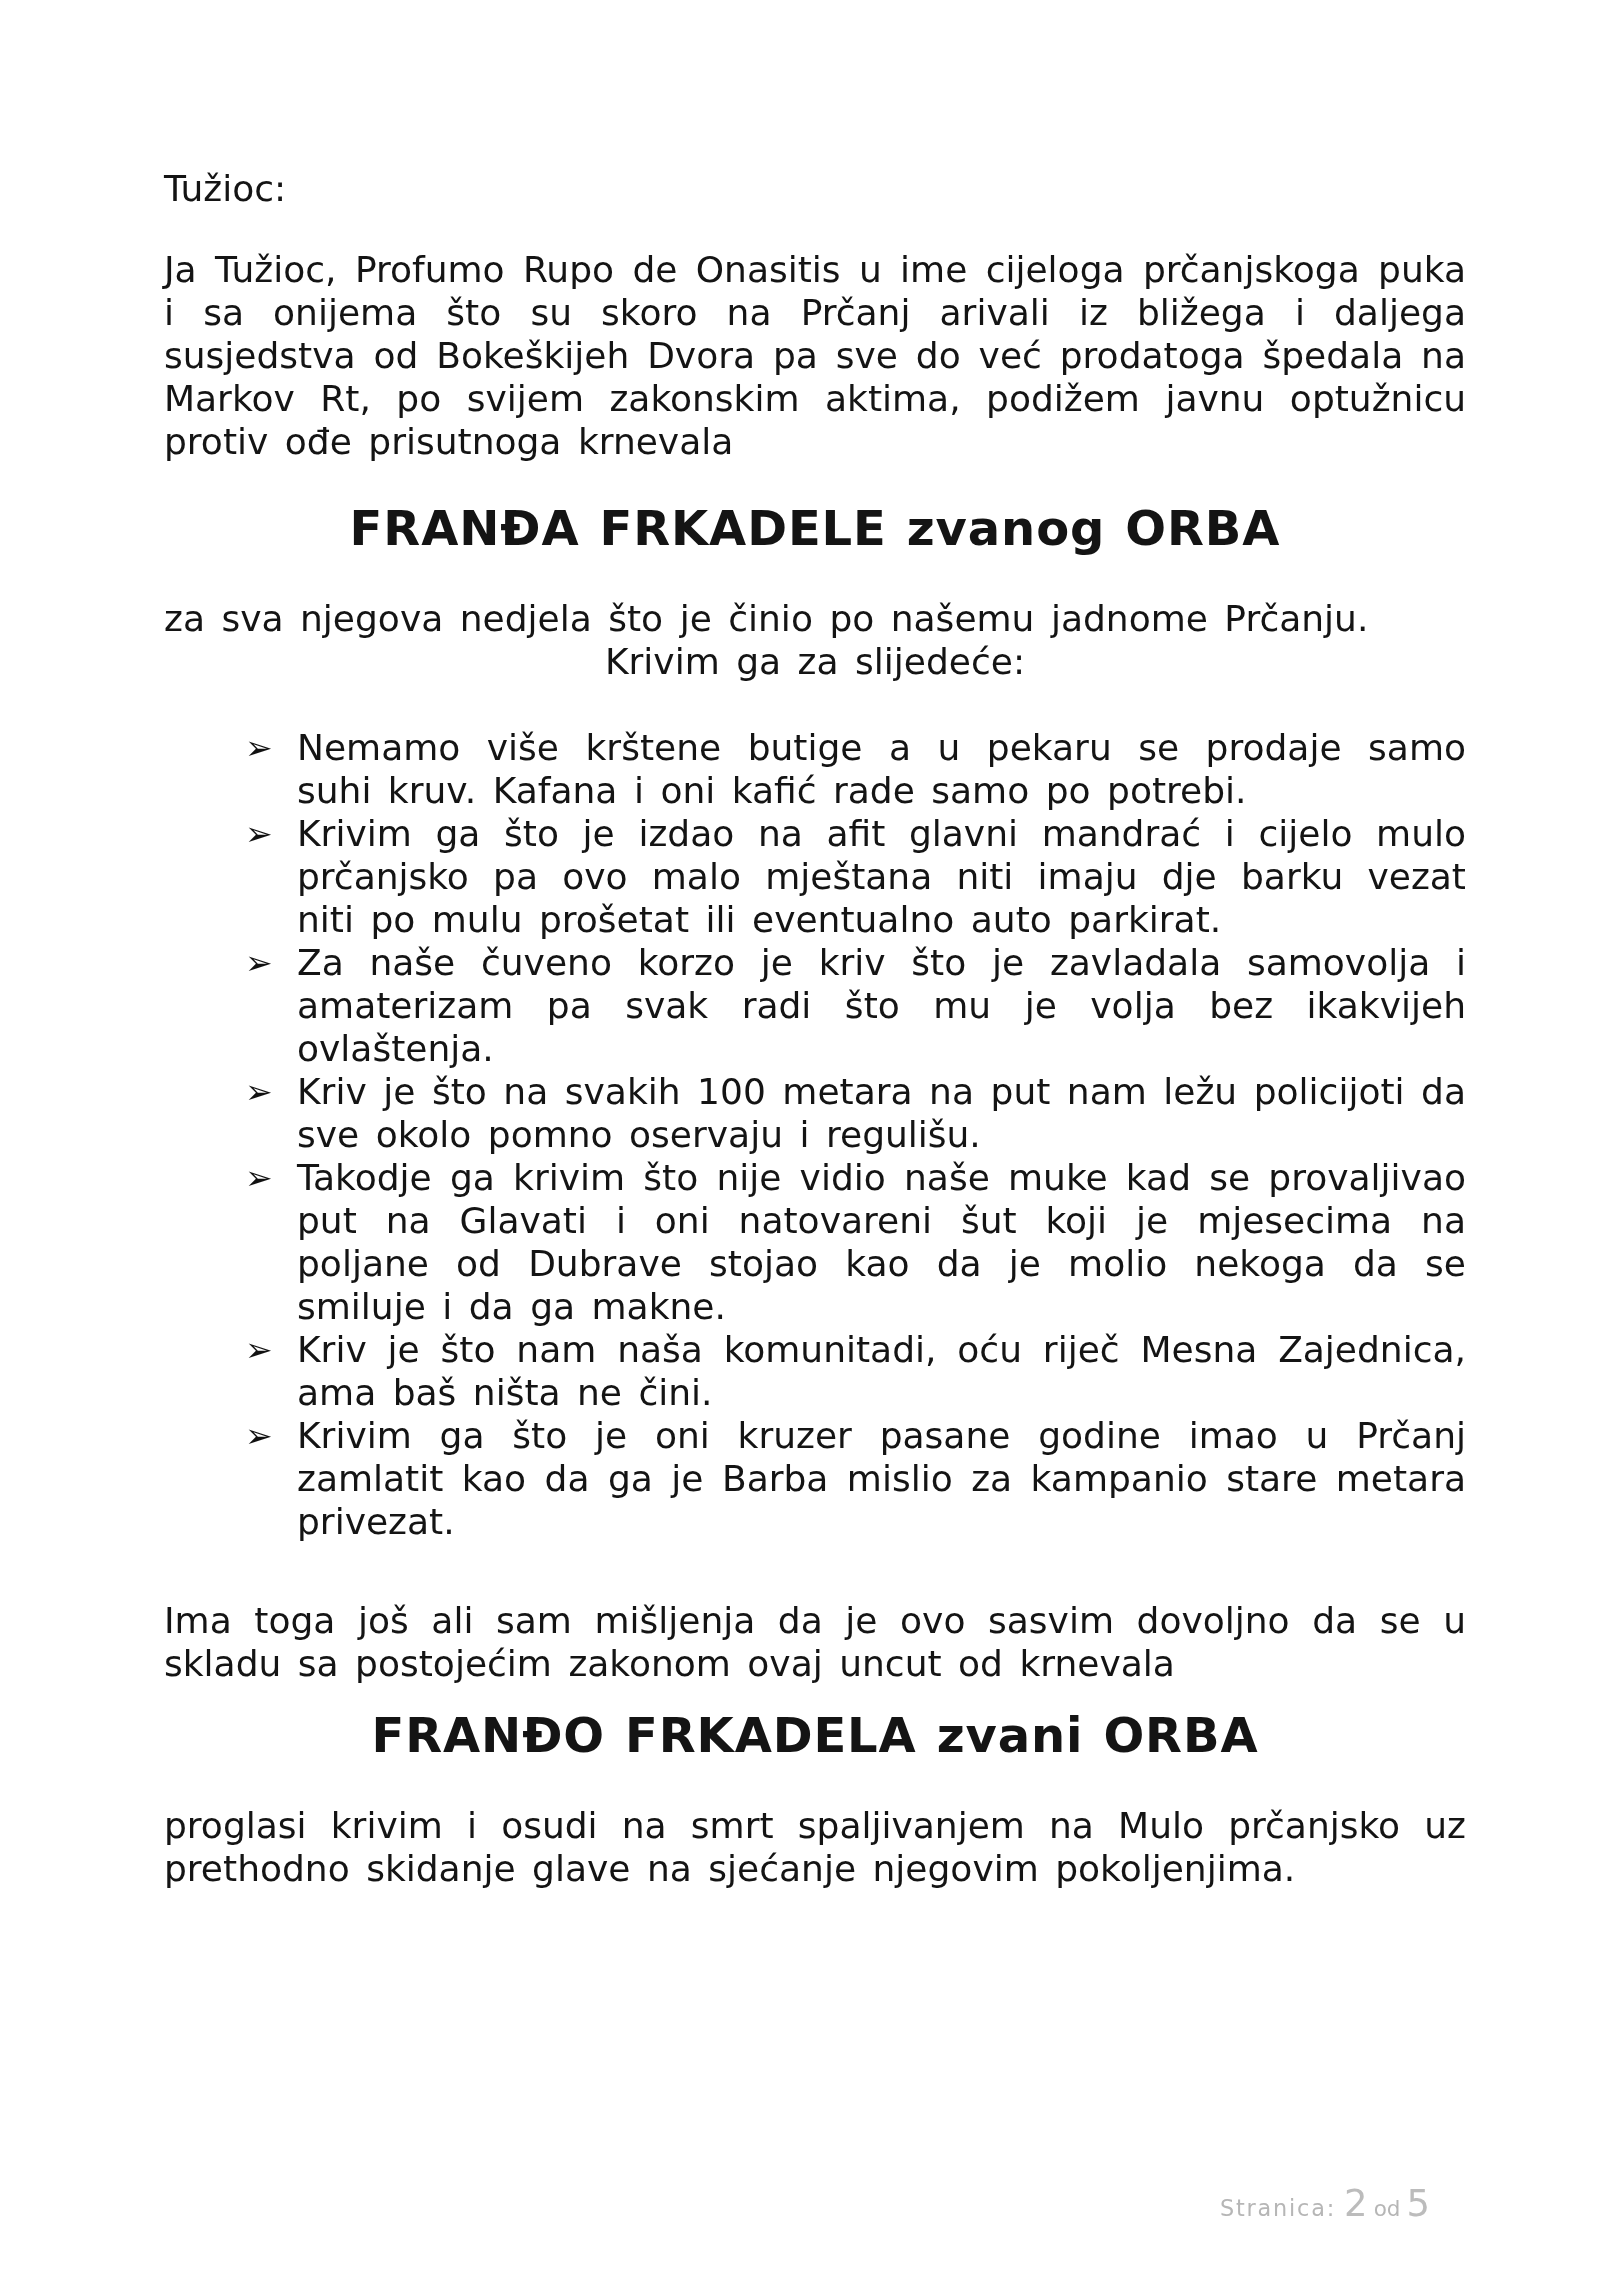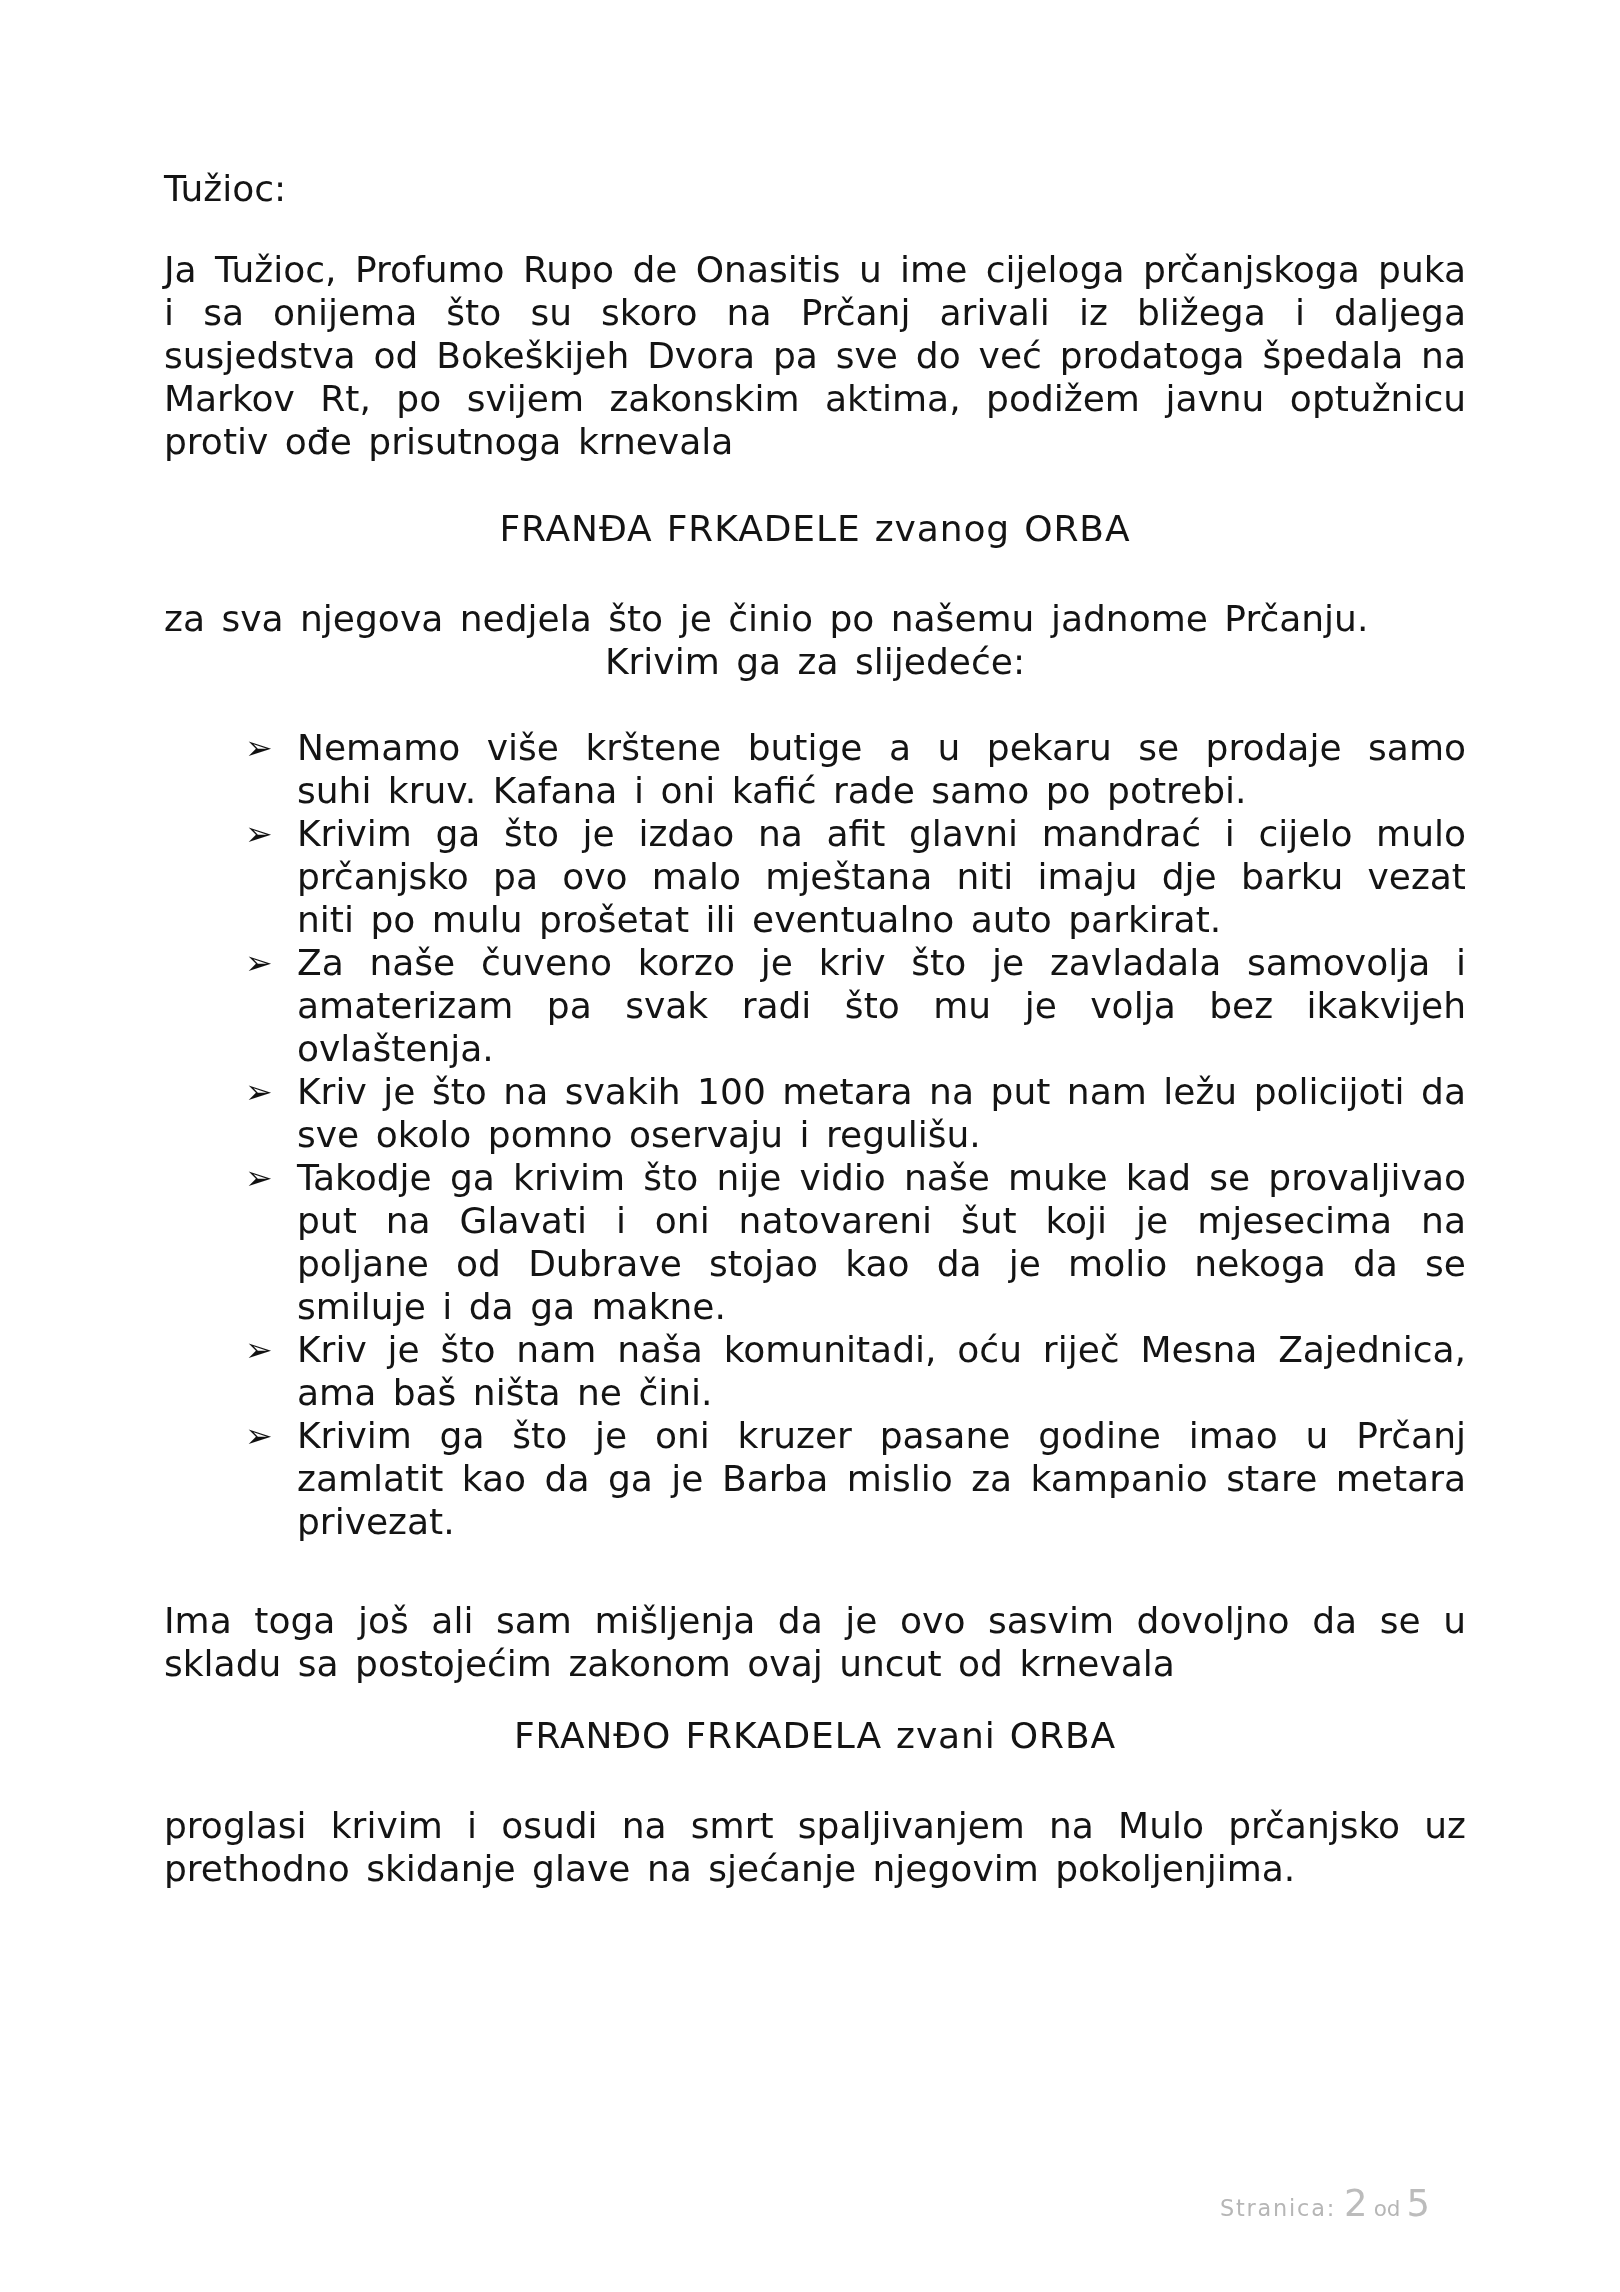--- a/index.html
+++ b/index.html
@@ -27,23 +27,23 @@
   }
   .para {
     margin: 0;
     text-align: justify;
     word-spacing: 0.14em;
   }
   .salutation        { margin: 0 0 38px 0; text-align: left; }
   .para-intro        { margin: 16px 0 44px 0; }
   .doc-heading {
     margin: 0 0 47px 0;
-    font-size: 36px;
+    font-size: 48px;
     line-height: 43px;
-    font-weight: normal;
+    font-weight: bold;
     text-align: center;
     letter-spacing: 0.9px;
     word-spacing: 0.05em;
   }
   .para-misdeeds     { margin: 0; }
   .para-charges-lead { margin: 0 0 43px 0; text-align: center; }
   .accusation-list {
     list-style: none;
     margin: 0 0 56px 0;
     padding: 0;

